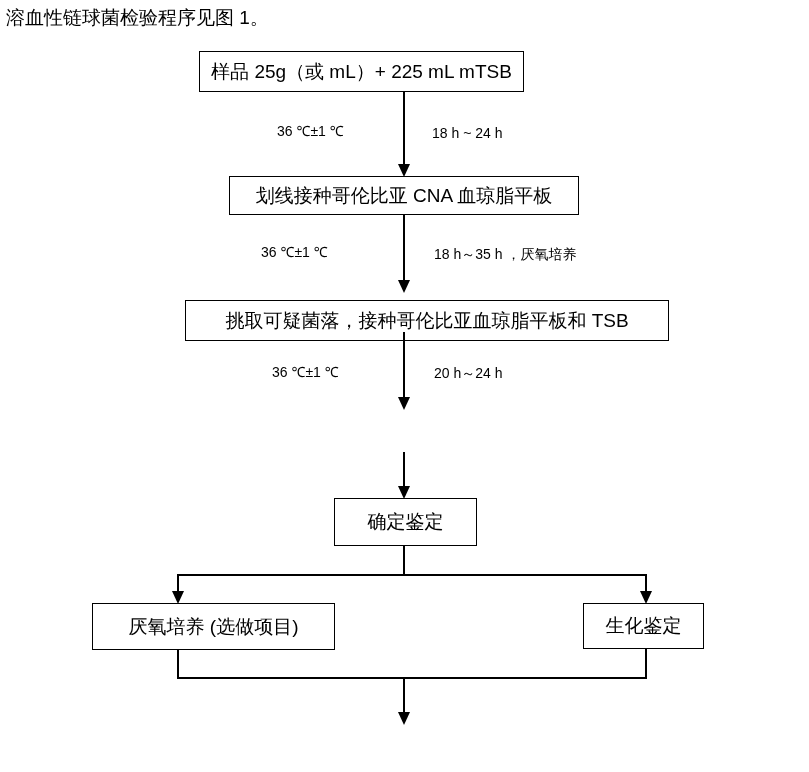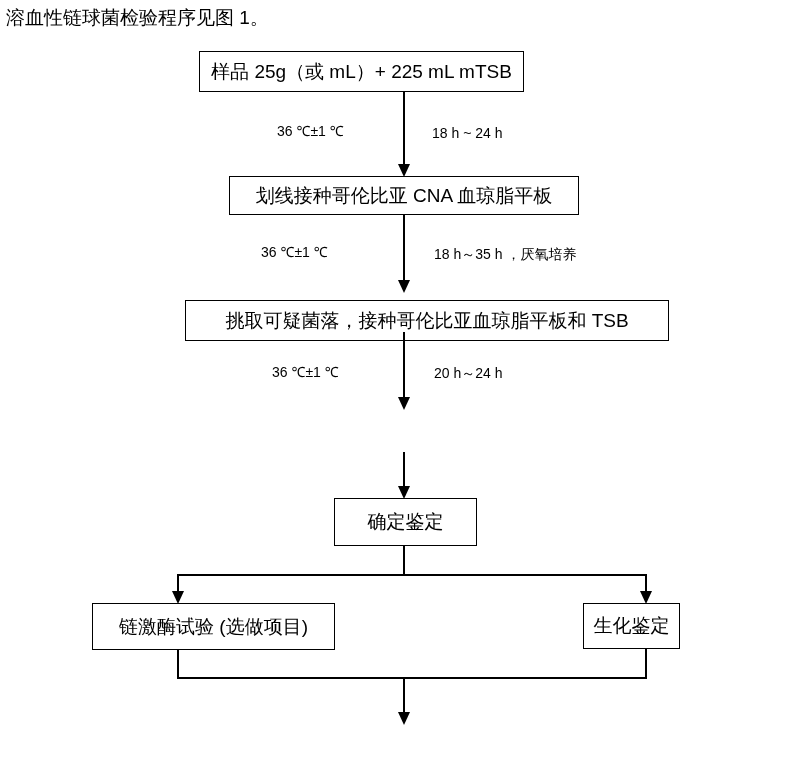--- a/index.html
+++ b/index.html
@@ -55,21 +55,21 @@
     white-space: pre;
   }
 
   
   #n-sample   { left: 199px; top:  51px; width: 325px; height: 41px; text-align: center; }
   #n-streak   { left: 229px; top: 176px; width: 350px; height: 39px; }
   #n-pick     { left: 161px; top: 300px; width: 484px; height: 41px; margin-left: 24px; }
   #n-gram     { left: 247px; top: 409px; width: 312px; height: 44px; }
   #n-confirm  { left: 334px; top: 498px; width: 143px; height: 48px; }
   #n-strep    { left:  92px; top: 603px; width: 243px; height: 47px; }
-  #n-biochem  { left: 583px; top: 603px; width: 97px; height: 46px; }
+  #n-biochem  { left: 583px; top: 603px; width: 121px; height: 46px; }
   #n-report   { left: 351px; top: 724px; width: 100px; height: 42px; }
 
   
   #v1 { left: 403px; top:  91px; width: 2px; height: 74px; }
   #v2 { left: 403px; top: 214px; width: 2px; height: 67px; }
   #v3 { left: 403px; top: 332px; width: 2px; height: 66px; }
   #v4 { left: 403px; top: 452px; width: 2px; height: 35px; }
   #v5 { left: 403px; top: 545px; width: 2px; height: 30px; }
 
   
@@ -104,21 +104,21 @@
 <body>
 
 <div class="canvas">
 
   <div class="caption">溶血性链球菌检验程序见图 1。</div>
 
   <div class="node" id="n-sample">样品 25g（或 mL）+ 225 mL mTSB</div>
   <div class="node" id="n-streak">划线接种哥伦比亚 CNA 血琼脂平板</div>
   <div class="node" id="n-pick">挑取可疑菌落，接种哥伦比亚血琼脂平板和 TSB</div>
   <div class="node" id="n-confirm">确定鉴定</div>
-  <div class="node" id="n-strep">链激酶试验 (选做项目)</div>
+  <div class="node" id="n-strep">厌氧培养 (选做项目)</div>
   <div class="node" id="n-biochem">生化鉴定</div>
 
   <div class="line" id="v1"></div>
   <div class="line" id="v2"></div>
   <div class="line" id="v3"></div>
   <div class="line" id="v4"></div>
   <div class="line" id="v5"></div>
   <div class="line" id="h-split"></div>
   <div class="line" id="v-left-in"></div>
   <div class="line" id="v-right-in"></div>

